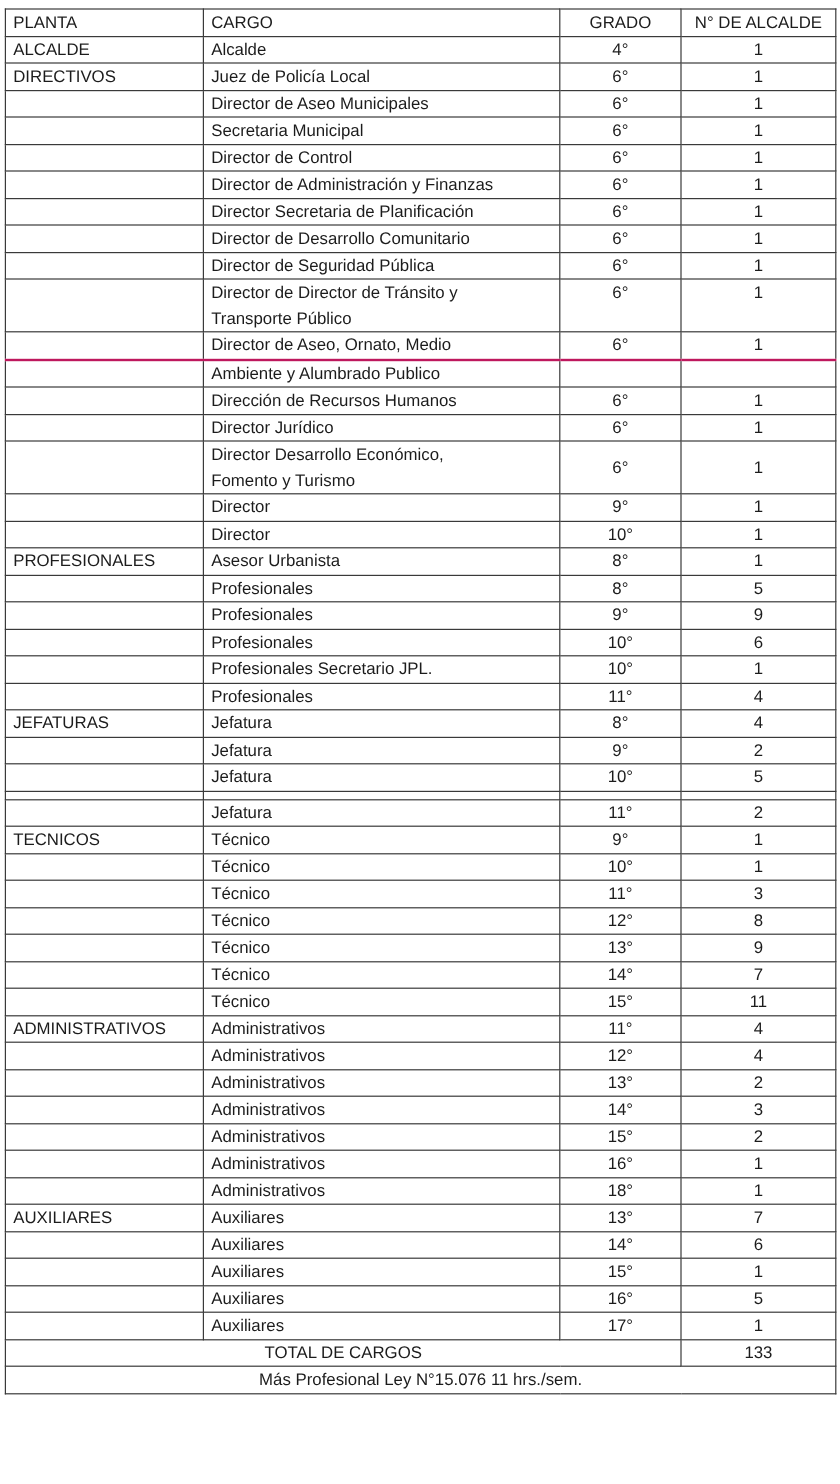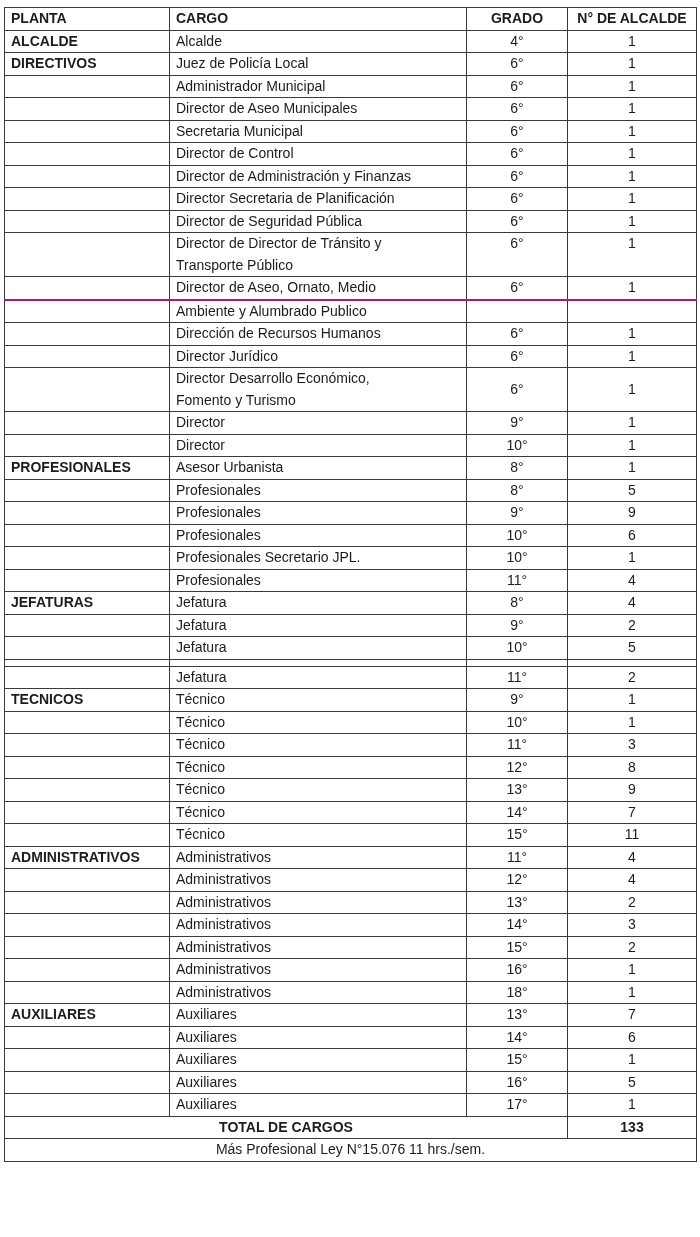--- a/index.html
+++ b/index.html
@@ -1,20 +1,20 @@
 <!DOCTYPE html>
 <html><head>
 <meta charset="utf-8">
 <style>
   html, body { margin: 0; padding: 0; background: #ffffff; }
   body { width: 700px; height: 1237px; overflow: hidden; font-family: "Liberation Sans", sans-serif; color: #1c1c1c; }
   table { border-collapse: collapse; position: absolute; left: 4px; top: 7px; width: 692px; table-layout: fixed; }
   td { border: 1px solid #3a3a3a; padding: 0 6px; font-size: 14px; line-height: 21.5px; vertical-align: top; }
   col.c1 { width: 165px; } col.c2 { width: 297px; } col.c3 { width: 101px; } col.c4 { width: 129px; }
-  .bold { font-weight: bold; }
+  .bold { font-weight: normal; }
   .center { text-align: center; }
   .right { text-align: center; }
   .mid { vertical-align: middle; }
   .gap td { line-height: 6px; height: 6px; padding: 0; }
   .thick td { border-top: 2px solid #be185d; }
 </style>
 </head>
 <body>
 
 <table>
@@ -43,28 +43,20 @@
         <td class="bold">DIRECTIVOS</td>
         <td>
           <div>Juez de Policía Local</div>
         </td>
         <td class="center">6°</td>
         <td class="center">1</td>
       </tr>
       <tr>
         <td class="bold"></td>
         <td>
-          <div>Administrador Municipal</div>
-        </td>
-        <td class="center">6°</td>
-        <td class="center">1</td>
-      </tr>
-      <tr>
-        <td class="bold"></td>
-        <td>
           <div>Director de Aseo Municipales</div>
         </td>
         <td class="center">6°</td>
         <td class="center">1</td>
       </tr>
       <tr>
         <td class="bold"></td>
         <td>
           <div>Secretaria Municipal</div>
         </td>
@@ -84,20 +76,28 @@
         <td>
           <div>Director de Administración y Finanzas</div>
         </td>
         <td class="center">6°</td>
         <td class="center">1</td>
       </tr>
       <tr>
         <td class="bold"></td>
         <td>
           <div>Director Secretaria de Planificación</div>
+        </td>
+        <td class="center">6°</td>
+        <td class="center">1</td>
+      </tr>
+      <tr>
+        <td class="bold"></td>
+        <td>
+          <div>Director de Desarrollo Comunitario</div>
         </td>
         <td class="center">6°</td>
         <td class="center">1</td>
       </tr>
       <tr>
         <td class="bold"></td>
         <td>
           <div>Director de Seguridad Pública</div>
         </td>
         <td class="center">6°</td>

